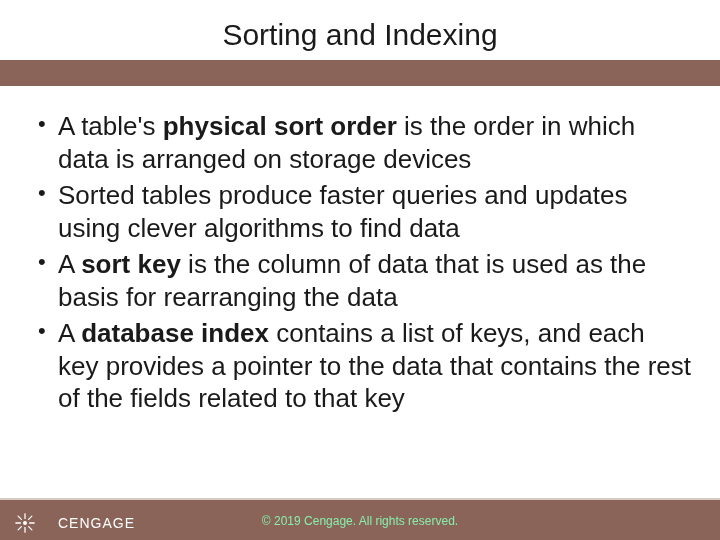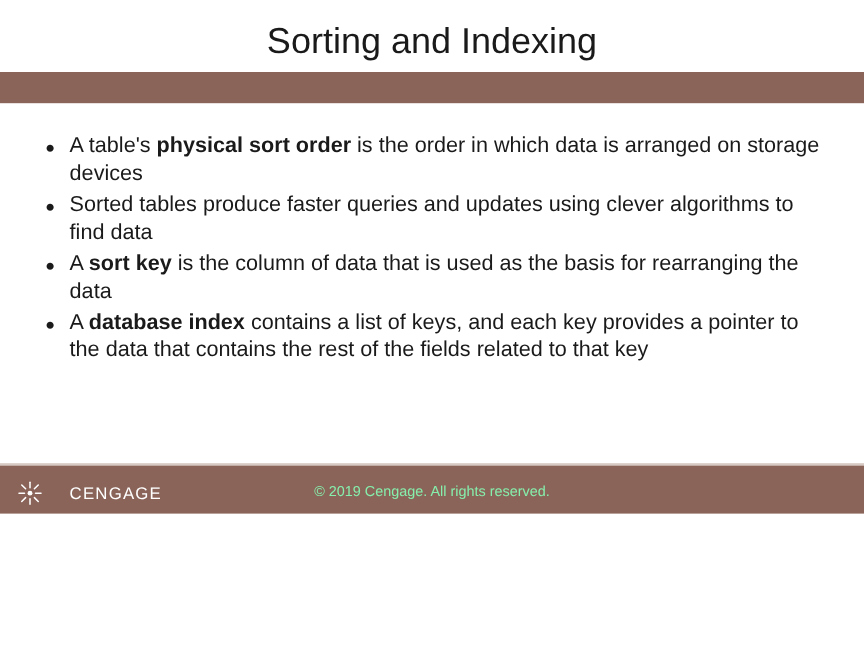--- a/index.html
+++ b/index.html
@@ -6,21 +6,21 @@
     margin: 0;
     padding: 0;
     width: 720px;
     height: 540px;
     font-family: Arial, Helvetica, sans-serif;
     background: #ffffff;
     overflow: hidden;
   }
   .slide {
     width: 720px;
-    height: 428px;
+    height: 540px;
     position: relative;
     box-sizing: border-box;
   }
   .title-band {
     position: absolute;
     top: 60px;
     left: 0;
     width: 720px;
     height: 26px;
     background: #8a6459;
@@ -43,21 +43,21 @@
   }
   ul.bullets {
     list-style: none;
     margin: 0;
     padding: 0;
   }
   ul.bullets > li {
     position: relative;
     padding-left: 26px;
     margin: 0 0 4px 0;
-    font-size: 18px;
+    font-size: 26px;
     line-height: 1.25;
     color: #1a1a1a;
   }
   ul.bullets > li::before {
     content: "•";
     position: absolute;
     left: 6px;
     top: 0;
     font-size: 22px;
     color: #1a1a1a;

